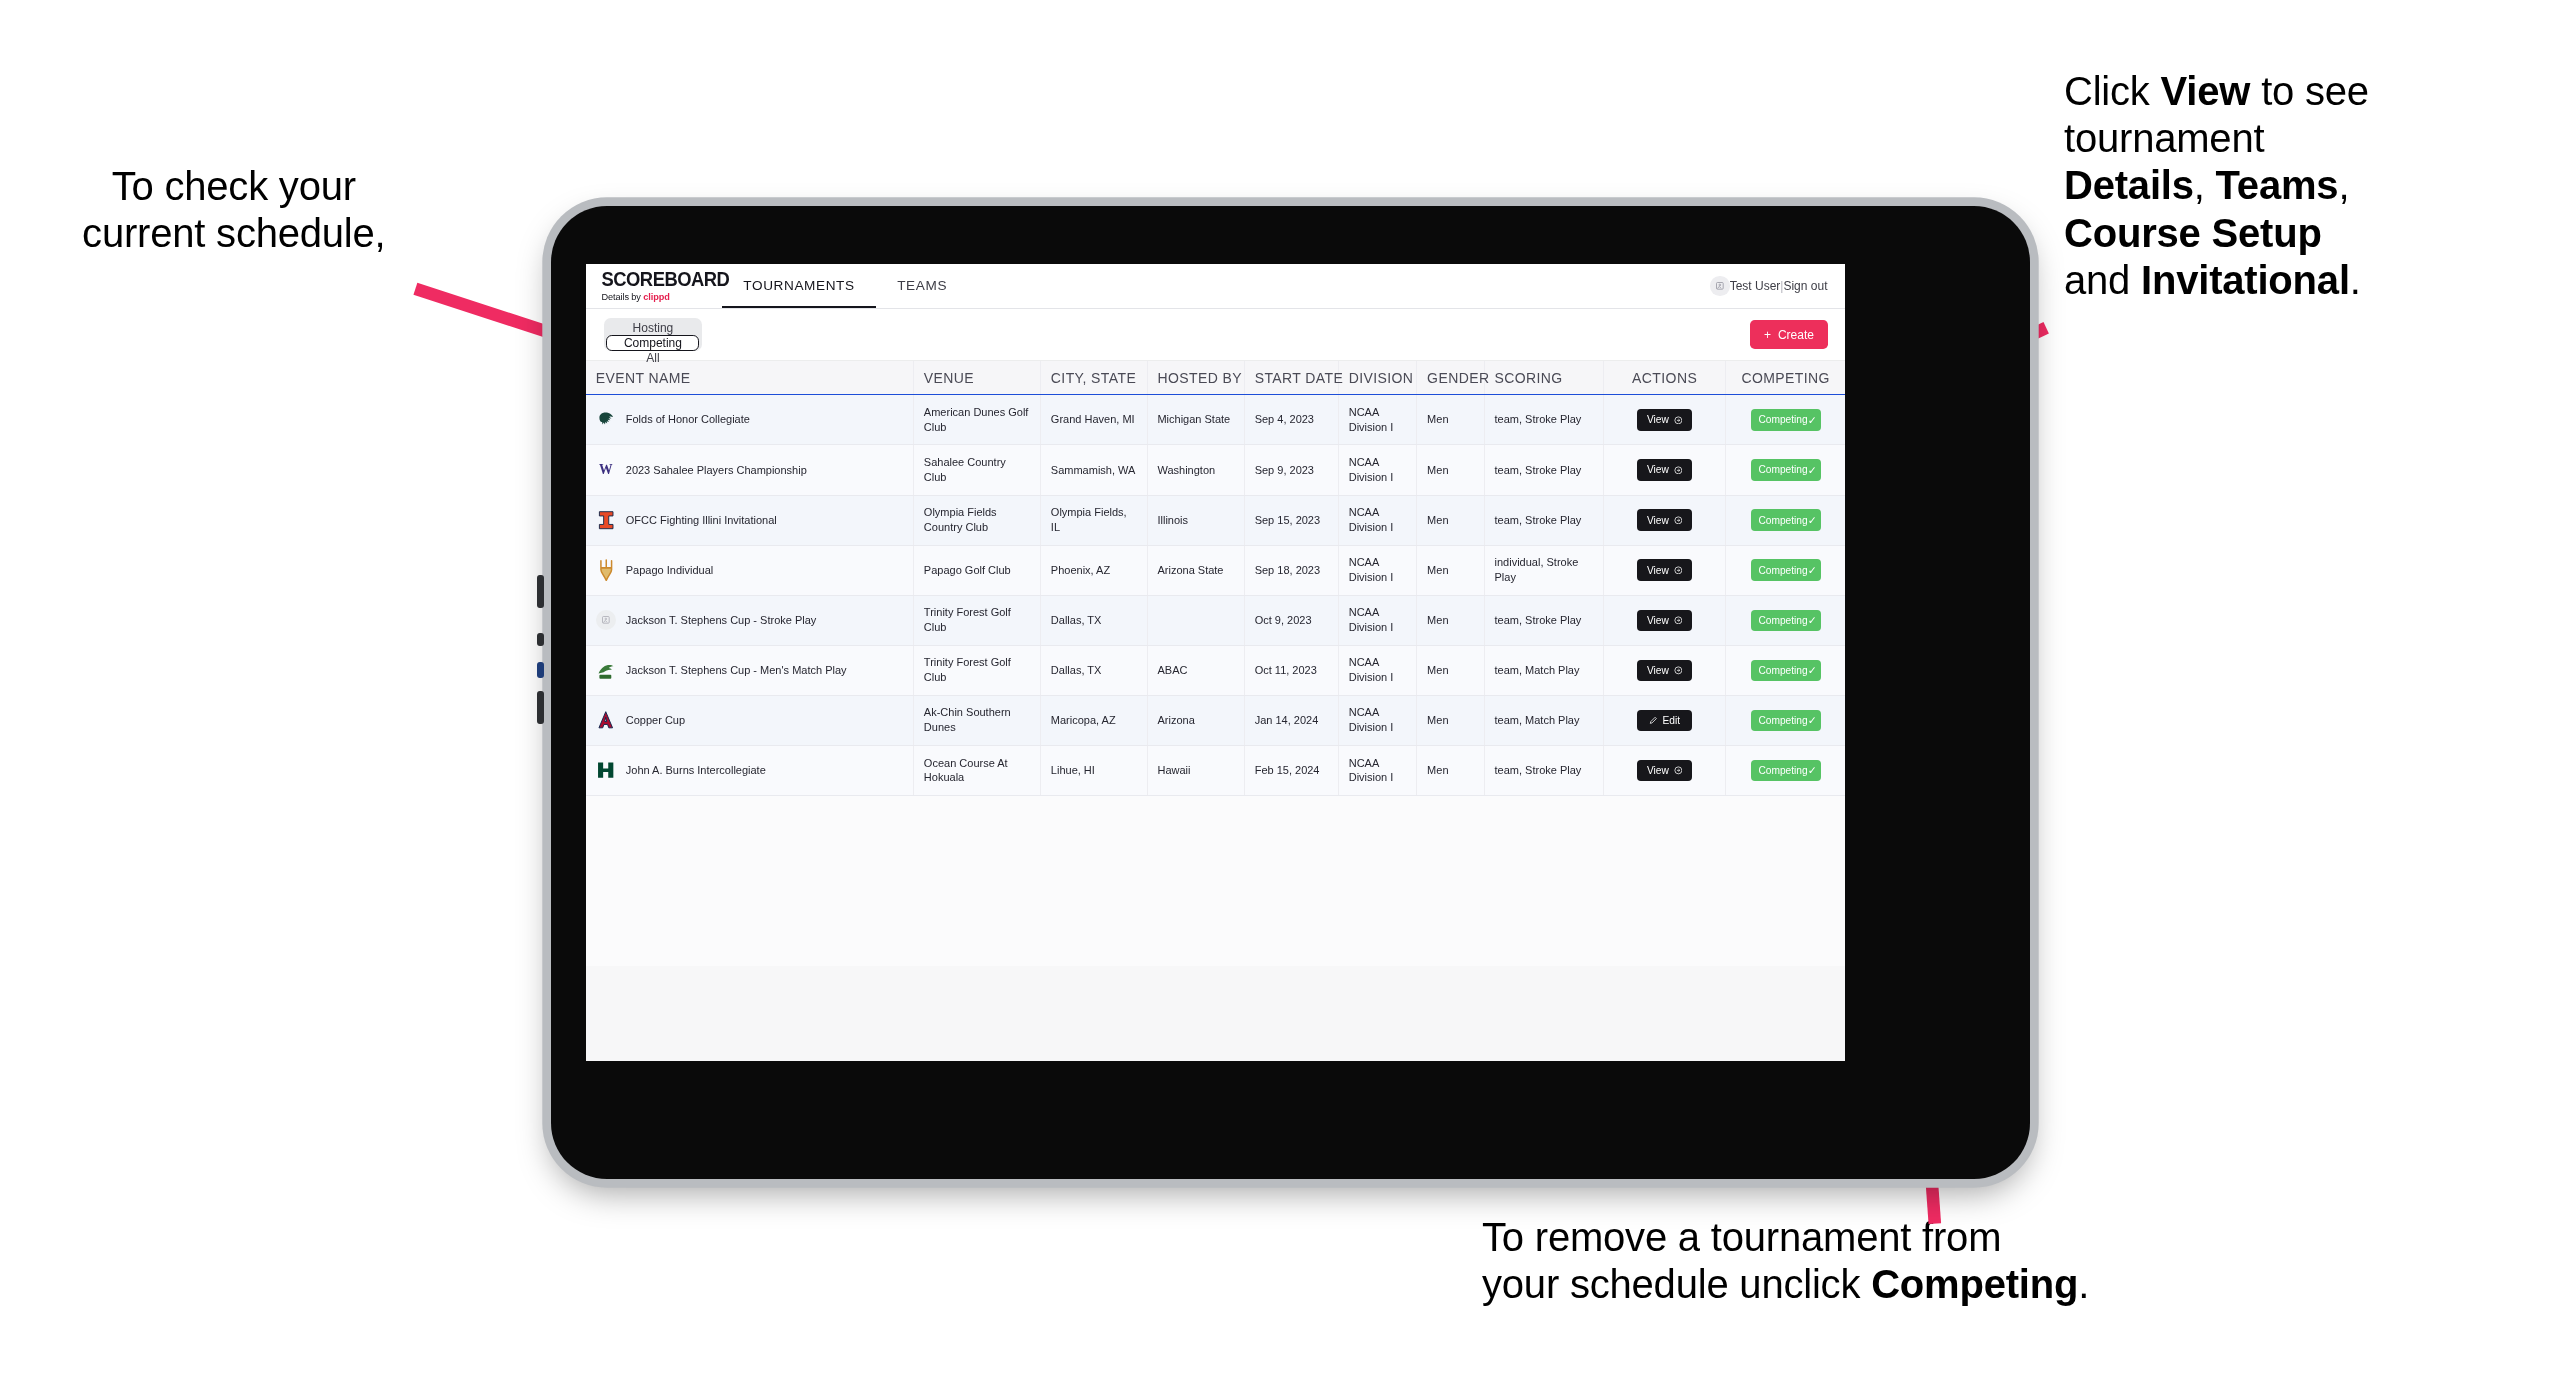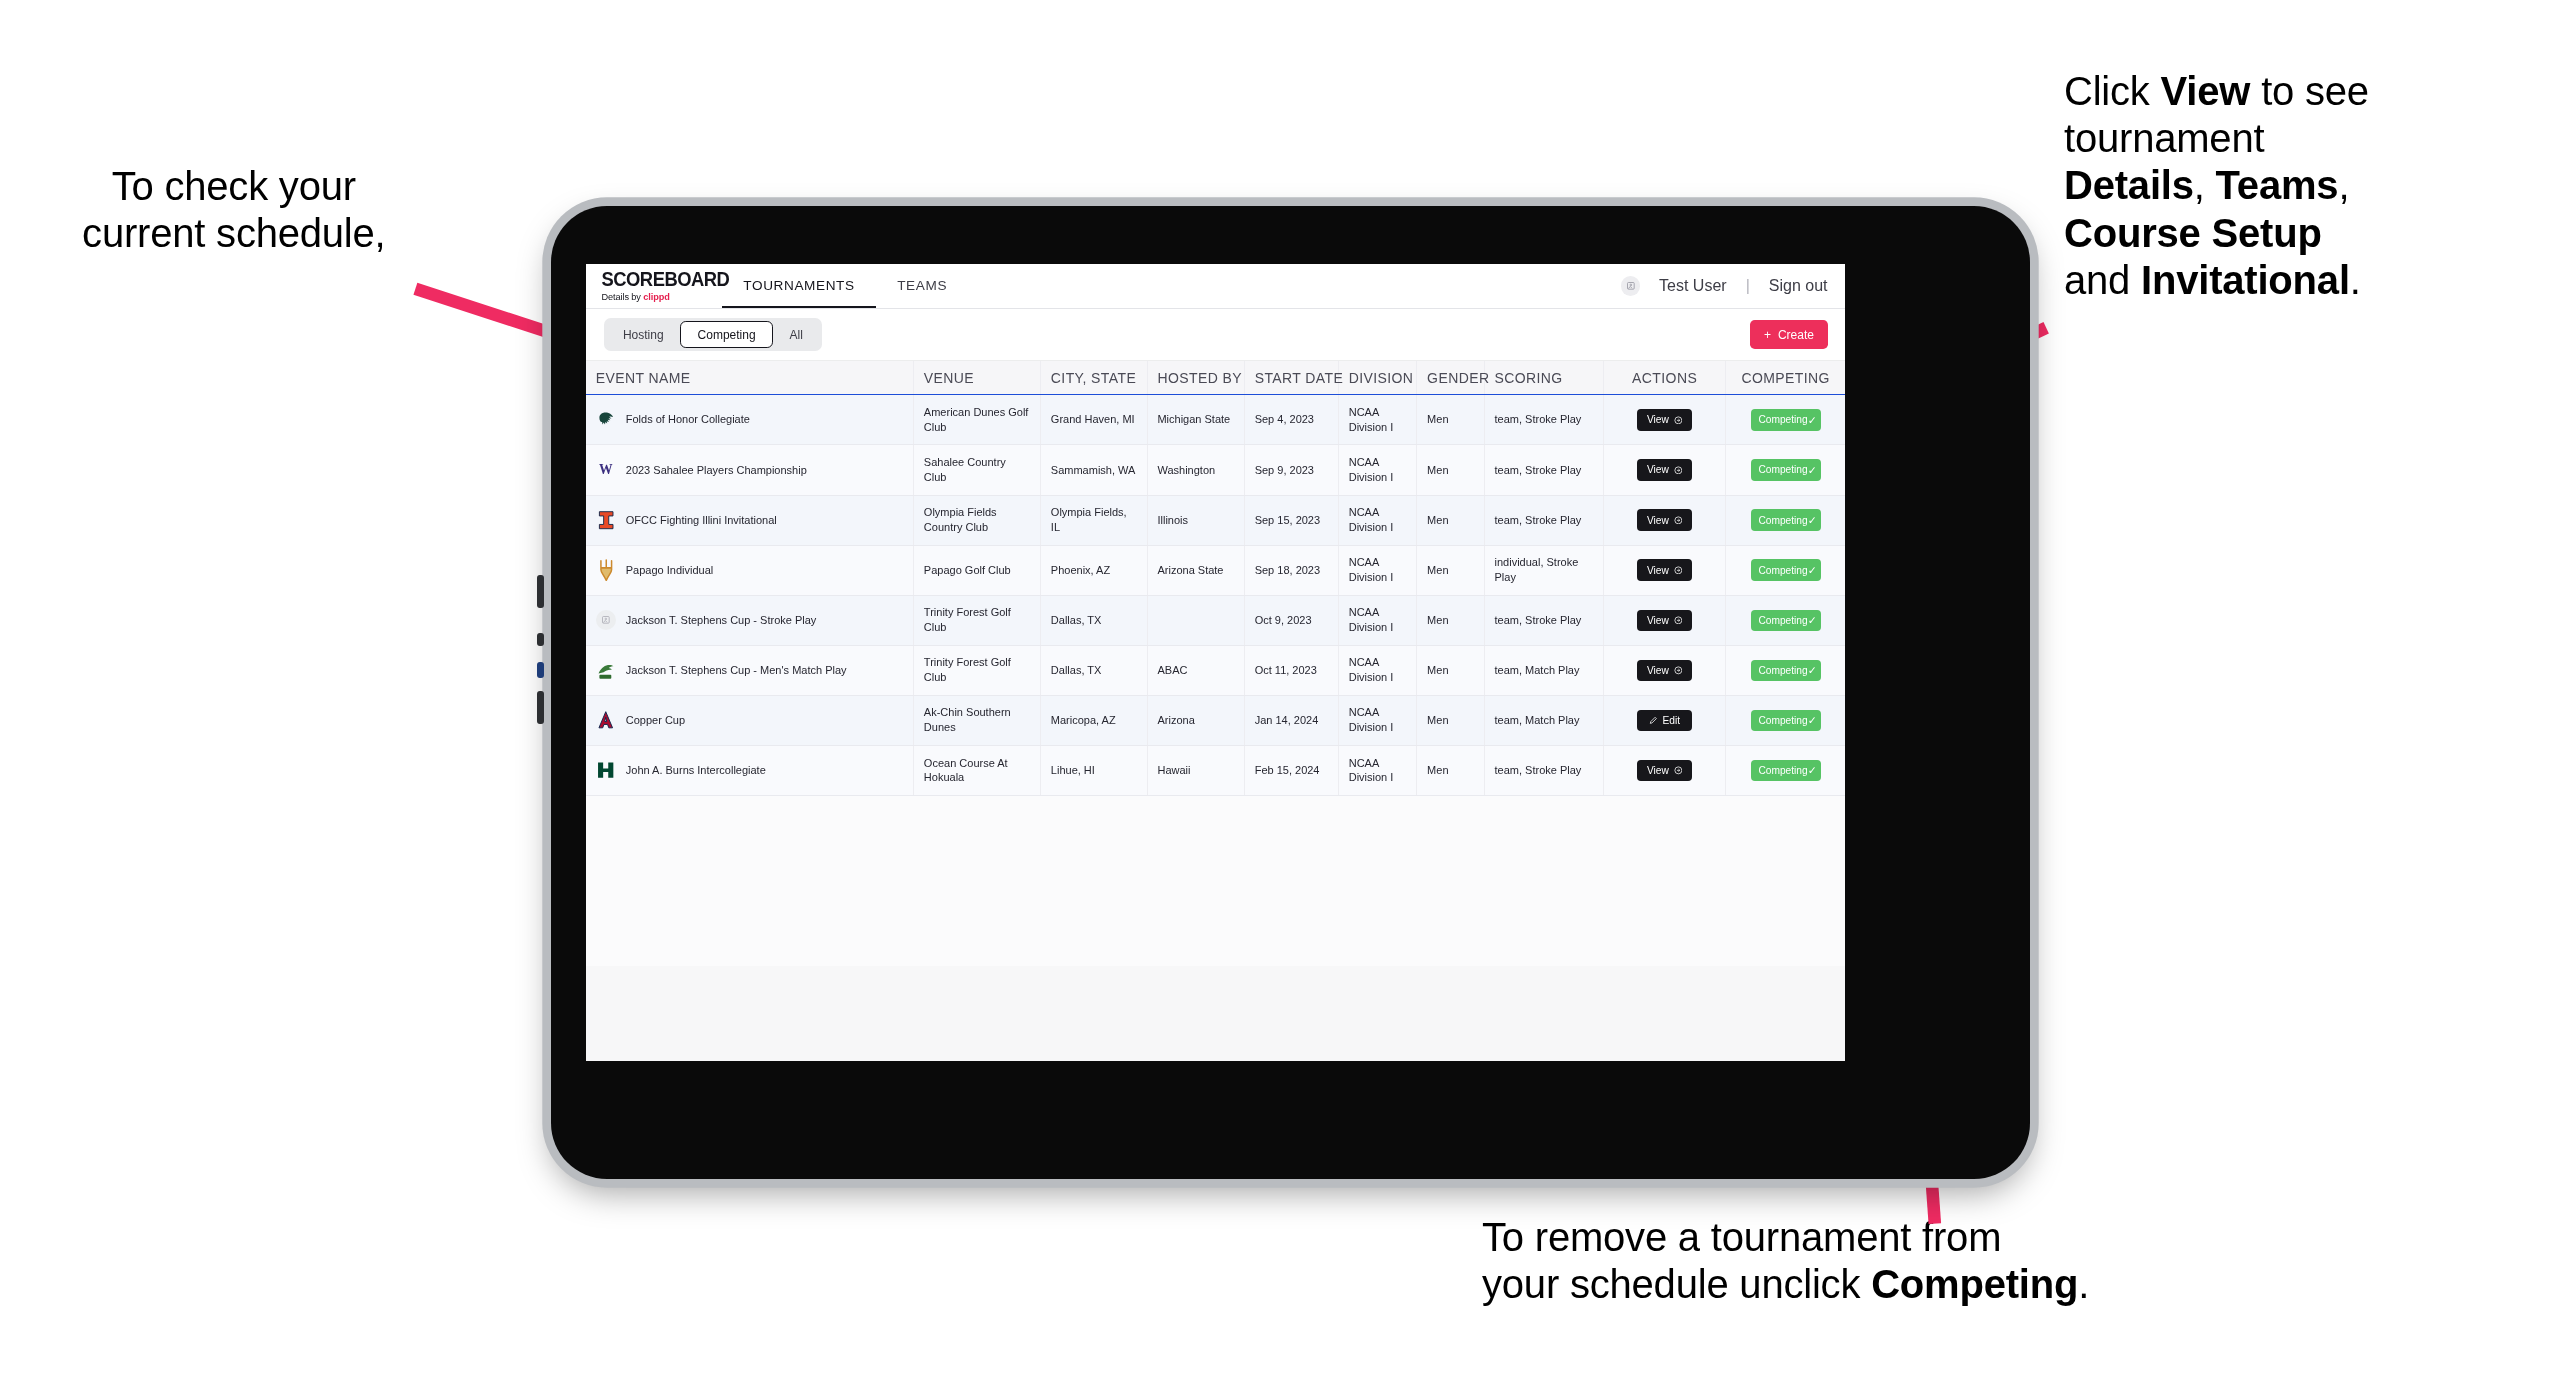--- a/index.html
+++ b/index.html
@@ -90,23 +90,23 @@
     padding:0 21.3px;
     font-size:13.6px; letter-spacing:0.6px;
     color:#3d3d46;
     border-bottom:2.9px solid transparent;
     cursor:pointer;
   }
   .navtab.active{ color:#15151c; border-bottom-color:#15151c; }
 
   #header-right{
     margin-left:auto;
-    display:flex; align-items:center; gap:19px;
+    display:flex; align-items:center; gap:0;
     padding-right:17.5px;
-    font-size:16px; color:#3d3d46;
+    font-size:12px; color:#3d3d46;
   }
   #avatar{
     width:19.4px; height:19.4px; border-radius:50%;
     background:#ededf0;
     display:flex; align-items:center; justify-content:center;
     color:#9a9aa4; font-size:9.7px;
   }
   #header-right .sep{ color:#b4b4bc; }
   #header-right .link{ cursor:pointer; }
 
@@ -117,20 +117,21 @@
     display:flex; align-items:center;
     padding:0 17.5px;
     border-bottom:1px solid #eceded;
   }
   #segmented{
     display:flex; align-items:center;
     background:#e9eaec;
     border-radius:6.8px;
     padding:2.9px;
     height:33px;
+    flex-direction:column;
   }
   .seg{
     display:flex; align-items:center; justify-content:center;
     height:27px; padding:0 16.5px;
     font-size:12px; color:#3d3d46;
     border-radius:5.8px; cursor:pointer;
     white-space:nowrap;
   }
   .seg.active{
     background:#ffffff; color:#15151c;

